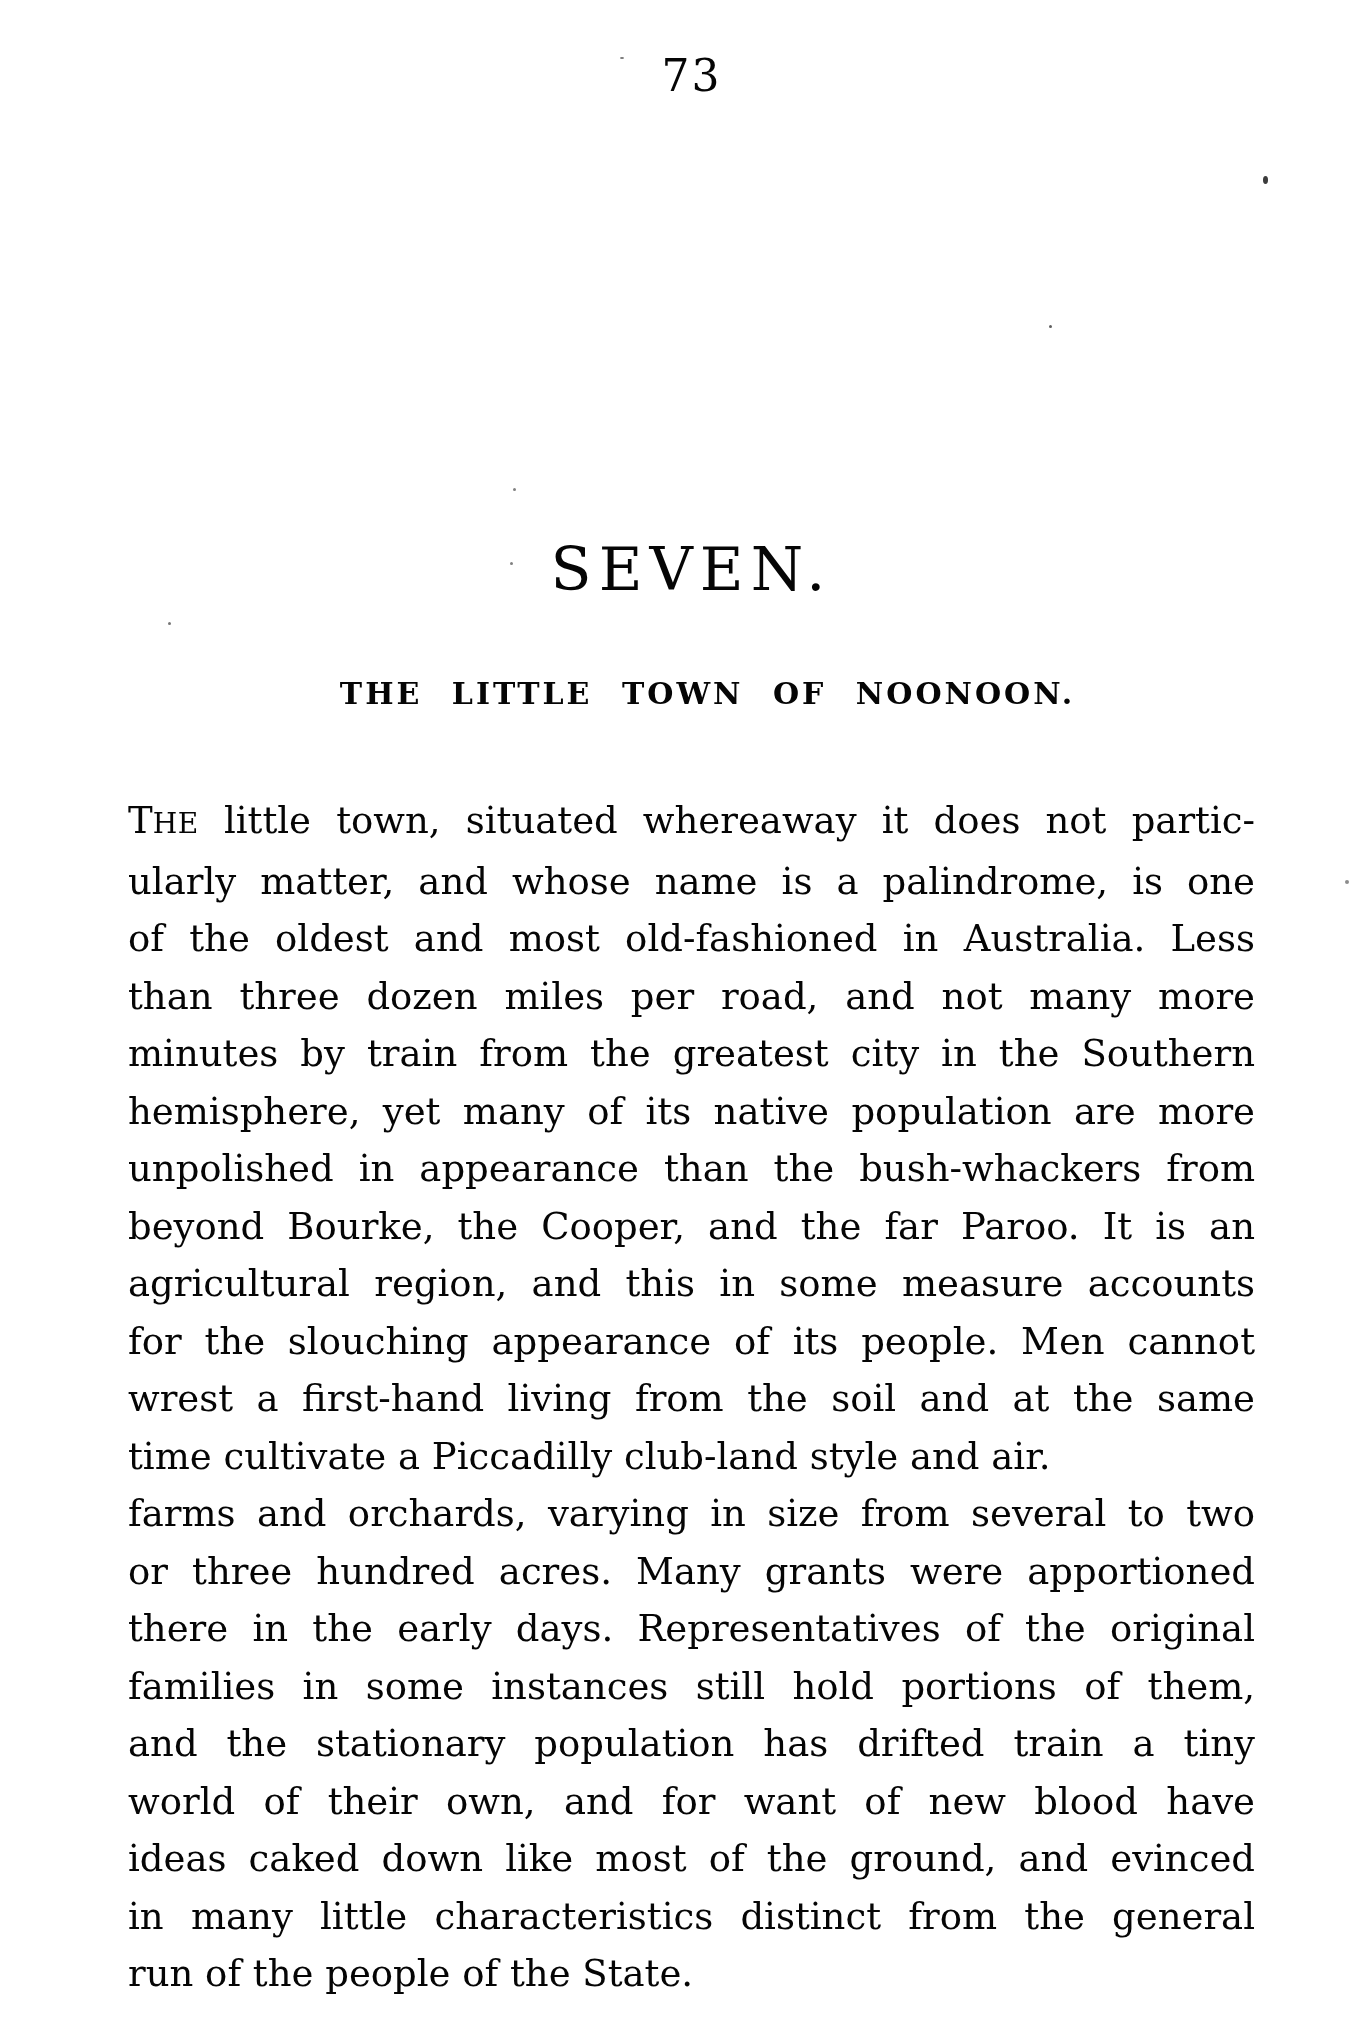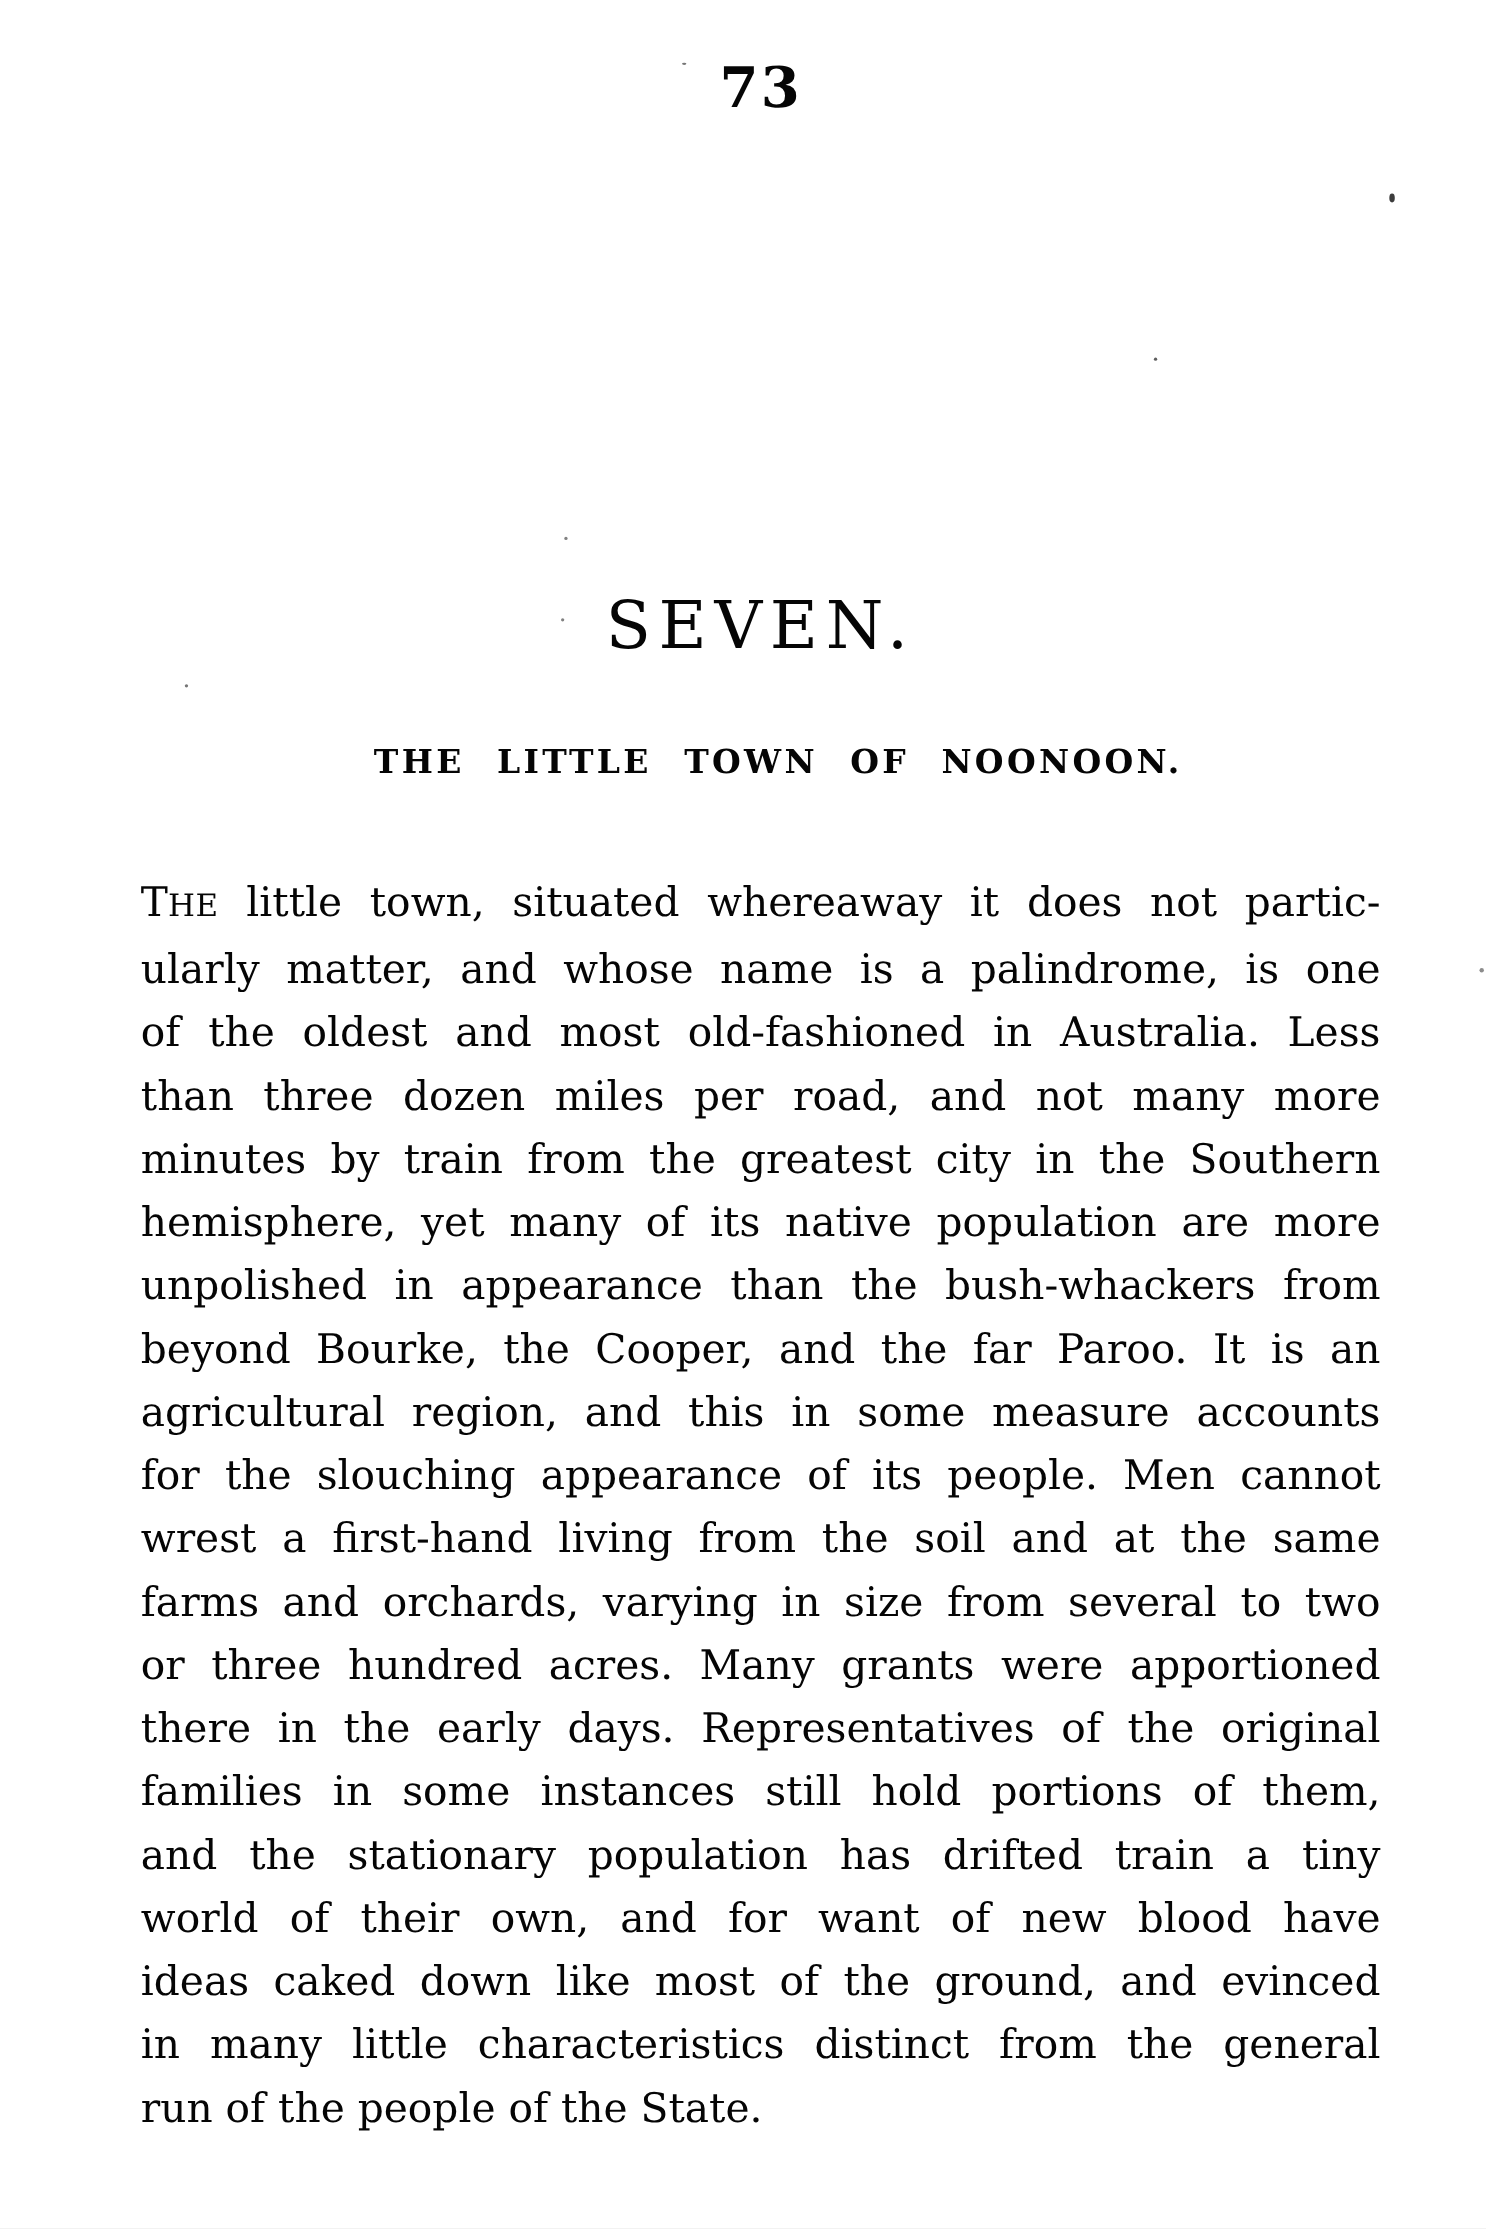--- a/index.html
+++ b/index.html
@@ -16,22 +16,22 @@
     font-family: "DejaVu Serif", "Liberation Serif", serif;
     color: #050505;
     overflow: hidden;
   }
   .page-number {
     position: absolute;
     top: 50px;
     left: 128px;
     width: 1127px;
     text-align: center;
-    font-size: 51px;
-    font-weight: bold;
+    font-size: 44px;
+    font-weight: normal;
     letter-spacing: 2px;
   }
   .chapter-title {
     position: absolute;
     top: 534px;
     left: 128px;
     width: 1127px;
     text-align: center;
     font-size: 60px;
     letter-spacing: 7px;
@@ -95,20 +95,21 @@
       <div class="line"><span>ularly matter, and whose name is a palindrome, is one</span></div>
       <div class="line"><span>of the oldest and most old-fashioned in Australia.  Less</span></div>
       <div class="line"><span>than three dozen miles per road, and not many more</span></div>
       <div class="line"><span>minutes by train from the greatest city in the Southern</span></div>
       <div class="line"><span>hemisphere, yet many of its native population are more</span></div>
       <div class="line"><span>unpolished in appearance than the bush-whackers from</span></div>
       <div class="line"><span>beyond Bourke, the Cooper, and the far Paroo.  It is an</span></div>
       <div class="line"><span>agricultural region, and this in some measure accounts</span></div>
       <div class="line"><span>for the slouching appearance of its people.  Men cannot</span></div>
       <div class="line"><span>wrest a first-hand living from the soil and at the same</span></div>
+      <div class="line last"><span>time cultivate a Piccadilly club-land style and air.</span></div>
       <div class="line"><span>farms and orchards, varying in size from several to two</span></div>
       <div class="line"><span>or three hundred acres.  Many grants were apportioned</span></div>
       <div class="line"><span>there in the early days.  Representatives of the original</span></div>
       <div class="line"><span>families in some instances still hold portions of them,</span></div>
       <div class="line"><span>and the stationary population has drifted train a tiny</span></div>
       <div class="line"><span>world of their own, and for want of new blood have</span></div>
       <div class="line"><span>ideas caked down like most of the ground, and evinced</span></div>
       <div class="line"><span>in many little characteristics distinct from the general</span></div>
       <div class="line last"><span>run of the people of the State.</span></div>
     </div>

